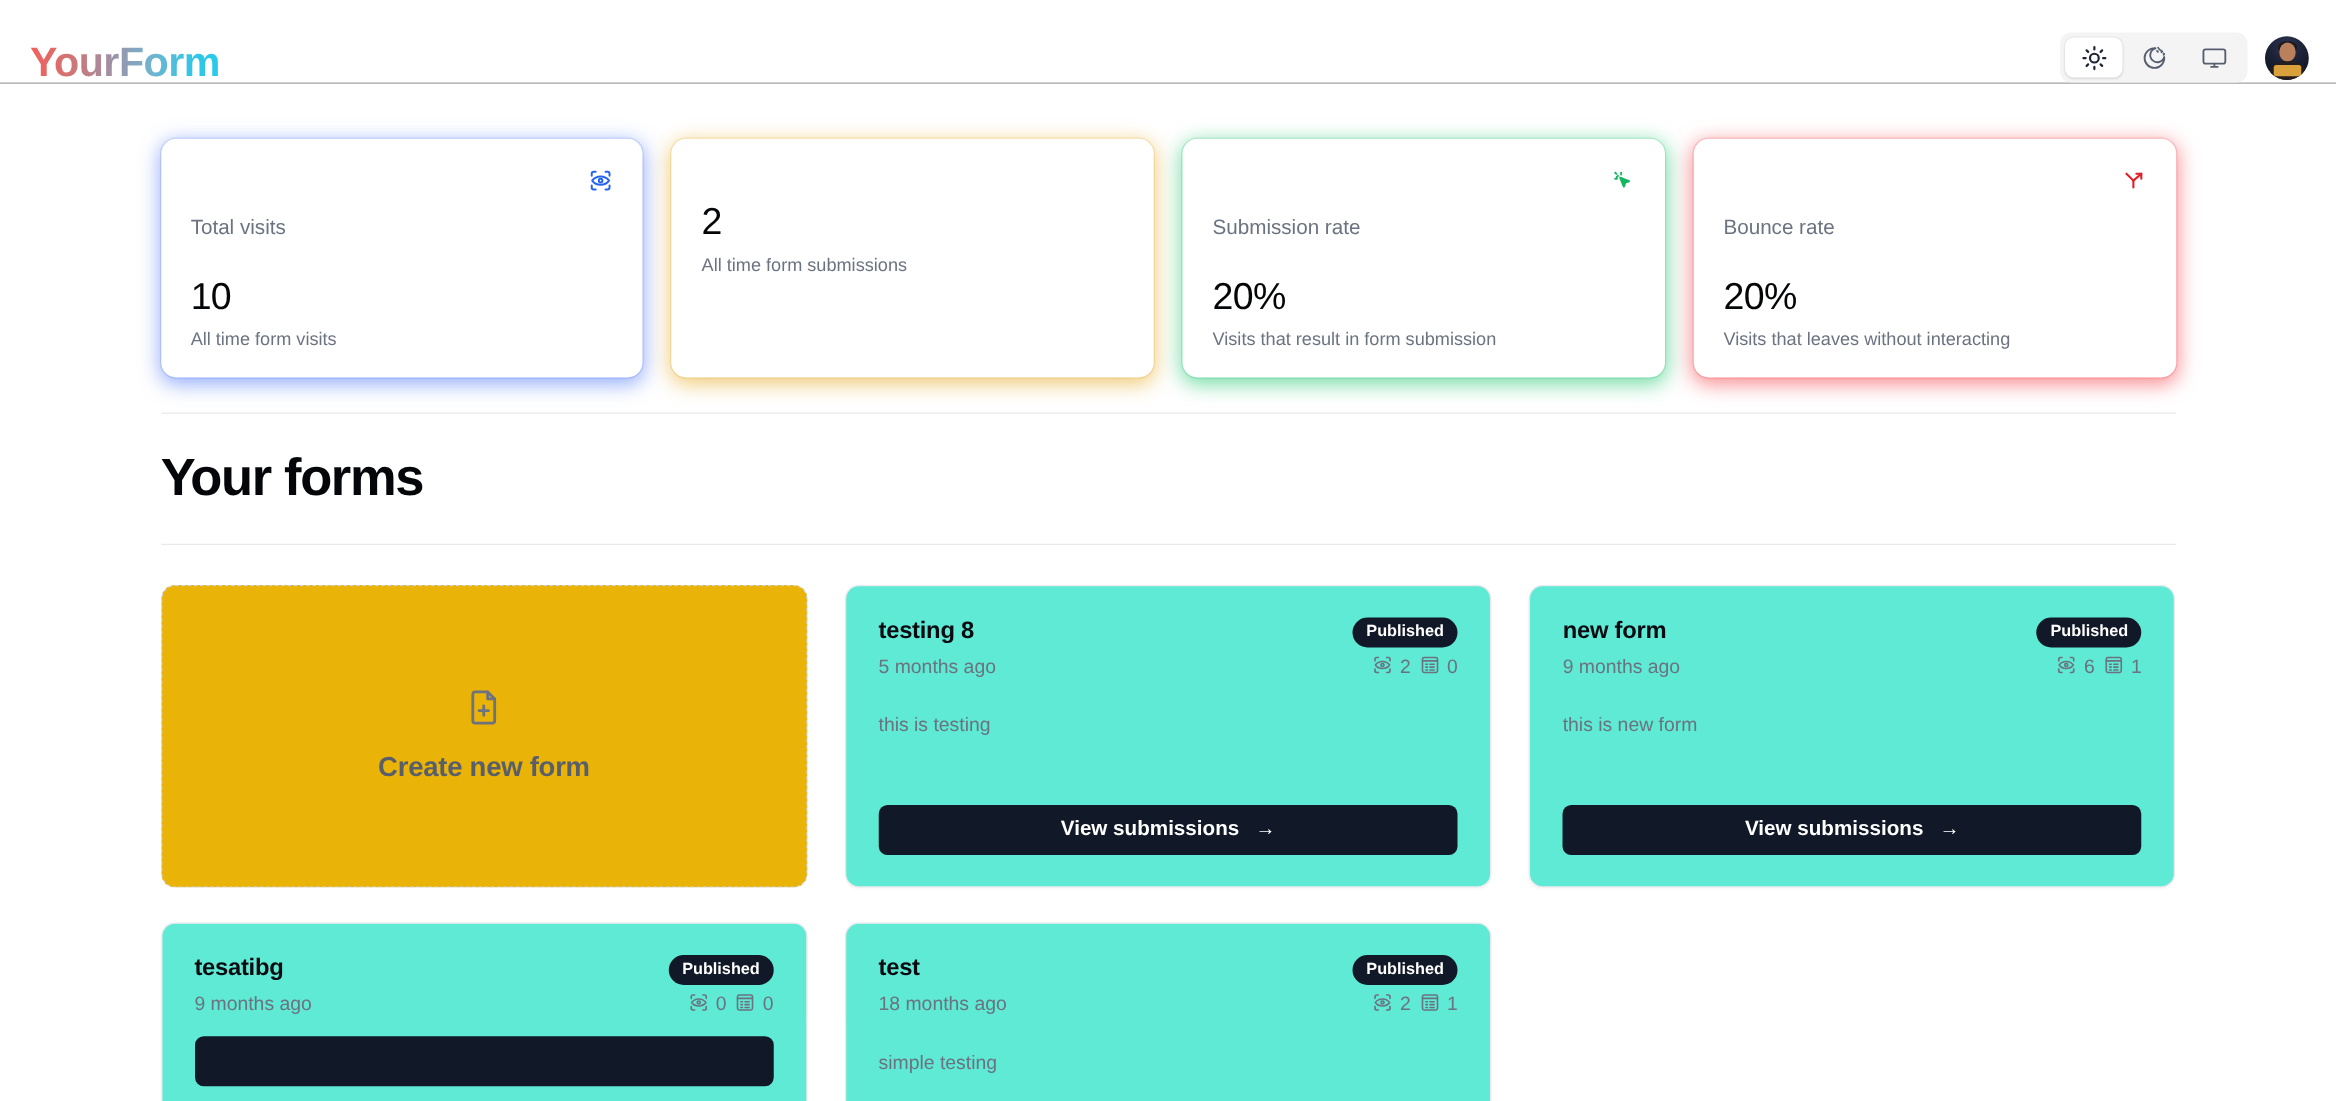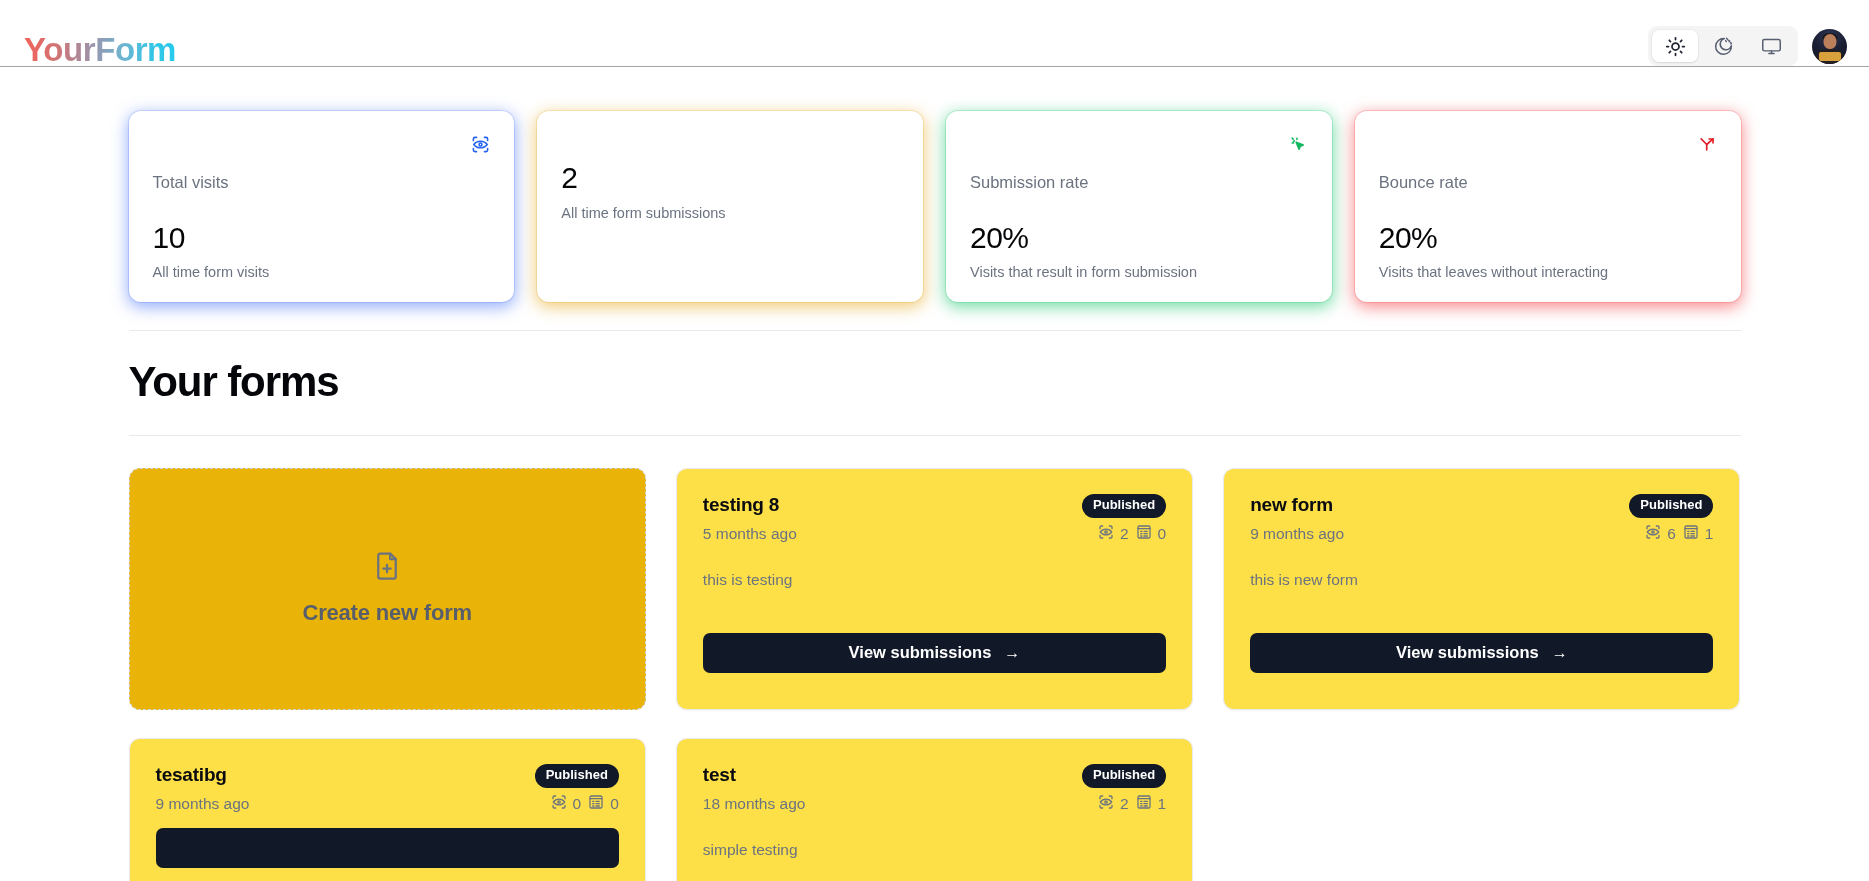--- a/index.html
+++ b/index.html
@@ -215,24 +215,24 @@
     background: #eab308;
   }
   .create-card .label {
     font-size: 22px;
     font-weight: 700;
     color: #585f6b;
     letter-spacing: -0.2px;
   }
 
   .form-card {
-    background: #fde047;
+    background: #5eead4;
     border: 1px solid #eaeaee;
     border-radius: 11px;
-    padding: 25px 26px 36px 26px;
+    padding: 25px 26px 25px 26px;
     min-height: 242px;
     display: flex;
     flex-direction: column;
     box-shadow: 0 1px 2px rgba(16,24,40,.04);
   }
   .fc-row1 {
     display: flex;
     align-items: flex-start;
     justify-content: space-between;
     gap: 12px;

